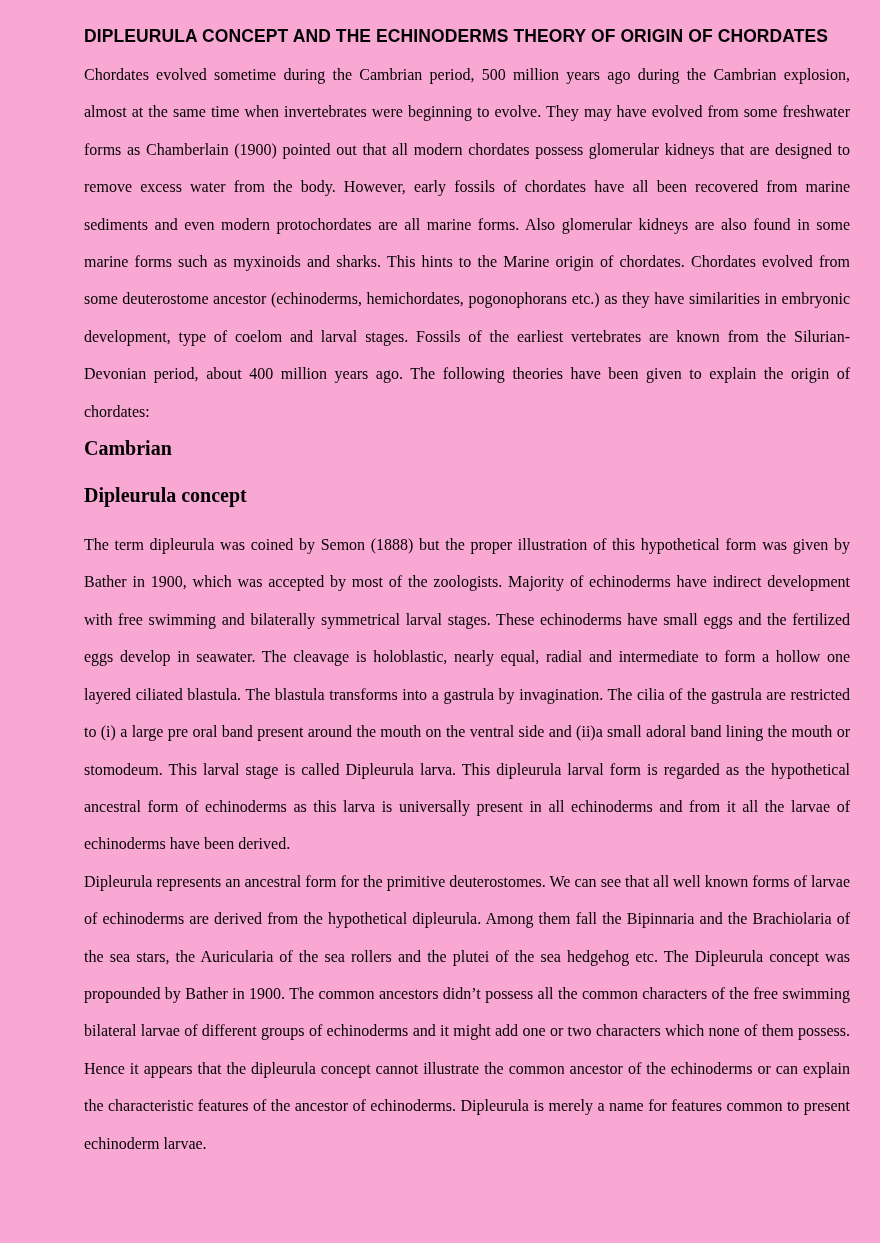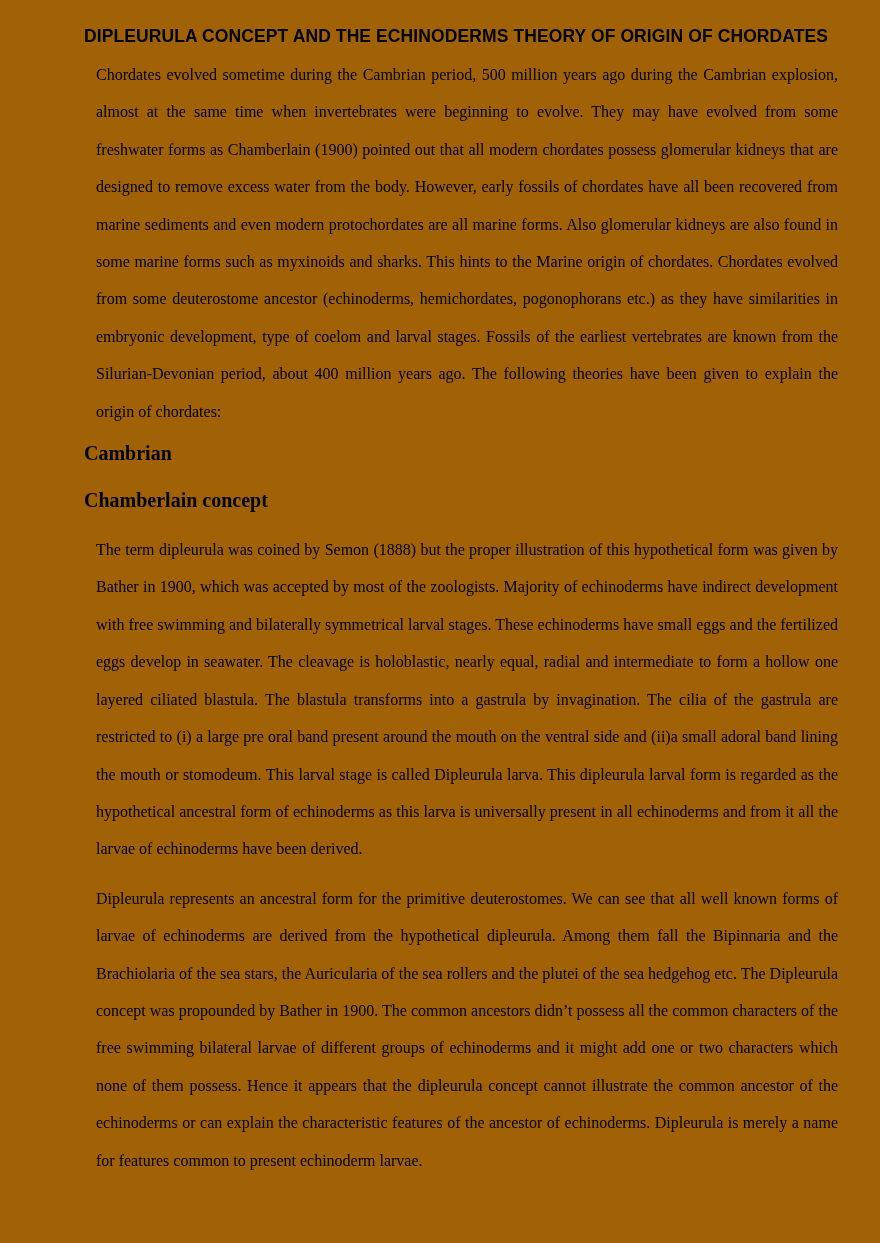--- a/index.html
+++ b/index.html
@@ -4,42 +4,42 @@
 <style>
   html, body {
     margin: 0;
     padding: 0;
     background: #ffffff;
   }
   .page {
     position: relative;
     width: 880px;
     height: 1243px;
-    background: #a16207;
+    background: #f9a8d4;
     color: #000000;
     font-family: "Liberation Serif", serif;
     overflow: hidden;
   }
   .content {
     position: absolute;
     left: 84px;
     top: 0;
     width: 766px;
   }
   .doc-title {
     margin: 25px 0 0 0;
     font-family: "Liberation Sans", sans-serif;
     font-weight: 700;
     font-size: 17.5px;
     line-height: 22px;
     letter-spacing: 0.1px;
     color: #000000;
   }
   .body-par {
-    margin: 12px;
+    margin: 0;
     font-family: "Liberation Serif", serif;
     font-size: 16px;
     line-height: 37.4px;
     text-align: justify;
     text-justify: inter-word;
     color: #000000;
   }
   .par-intro {
     margin-top: 9px;
   }
@@ -69,20 +69,20 @@
 
 <div class="page">
   <div class="content">
 
     <h1 class="doc-title">DIPLEURULA CONCEPT AND THE ECHINODERMS THEORY OF ORIGIN OF CHORDATES</h1>
 
     <p class="body-par par-intro">Chordates evolved sometime during the Cambrian period, 500 million years ago during the Cambrian explosion, almost at the same time when invertebrates were beginning to evolve. They may have evolved from some freshwater forms as Chamberlain (1900) pointed out that all modern chordates possess glomerular kidneys that are designed to remove excess water from the body. However, early fossils of chordates have all been recovered from marine sediments and even modern protochordates are all marine forms. Also glomerular kidneys are also found in some marine forms such as myxinoids and sharks. This hints to the Marine origin of chordates. Chordates evolved from some deuterostome ancestor (echinoderms, hemichordates, pogonophorans etc.) as they have similarities in embryonic development, type of coelom and larval stages. Fossils of the earliest vertebrates are known from the Silurian-Devonian period, about 400 million years ago. The following theories have been given to explain the origin of chordates:</p>
 
     <h2 class="section-heading heading-theories">Cambrian</h2>
 
-    <h2 class="section-heading heading-dipleurula">Chamberlain concept</h2>
+    <h2 class="section-heading heading-dipleurula">Dipleurula concept</h2>
 
     <p class="body-par par-dipleurula-1">The term dipleurula was coined by Semon (1888) but the proper illustration of this hypothetical form was given by Bather in 1900, which was accepted by most of the zoologists. Majority of echinoderms have indirect development with free swimming and bilaterally symmetrical larval stages. These echinoderms have small eggs and the fertilized eggs develop in seawater. The cleavage is holoblastic, nearly equal, radial and intermediate to form a hollow one layered ciliated blastula. The blastula transforms into a gastrula by invagination. The cilia of the gastrula are restricted to (i) a large pre oral band present around the mouth on the ventral side and (ii)a small adoral band lining the mouth or stomodeum. This larval stage is called Dipleurula larva. This dipleurula larval form is regarded as the hypothetical ancestral form of echinoderms as this larva is universally present in all echinoderms and from it all the larvae of echinoderms have been derived.</p>
 
     <p class="body-par par-dipleurula-2">Dipleurula represents an ancestral form for the primitive deuterostomes. We can see that all well known forms of larvae of echinoderms are derived from the hypothetical dipleurula. Among them fall the Bipinnaria and the Brachiolaria of the sea stars, the Auricularia of the sea rollers and the plutei of the sea hedgehog etc. The Dipleurula concept was propounded by Bather in 1900. The common ancestors didn’t possess all the common characters of the free swimming bilateral larvae of different groups of echinoderms and it might add one or two characters which none of them possess. Hence it appears that the dipleurula concept cannot illustrate the common ancestor of the echinoderms or can explain the characteristic features of the ancestor of echinoderms. Dipleurula is merely a name for features common to present echinoderm larvae.</p>
 
   </div>
 </div>
 
 </body></html>

